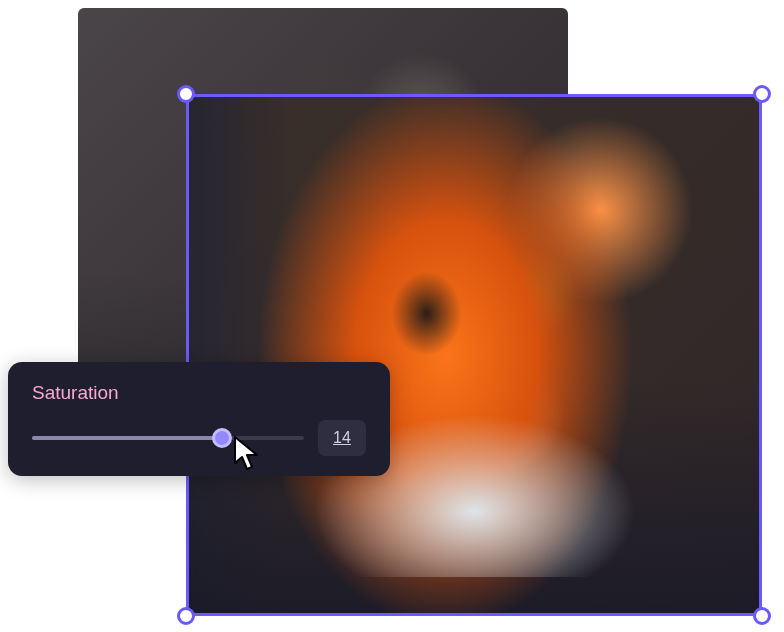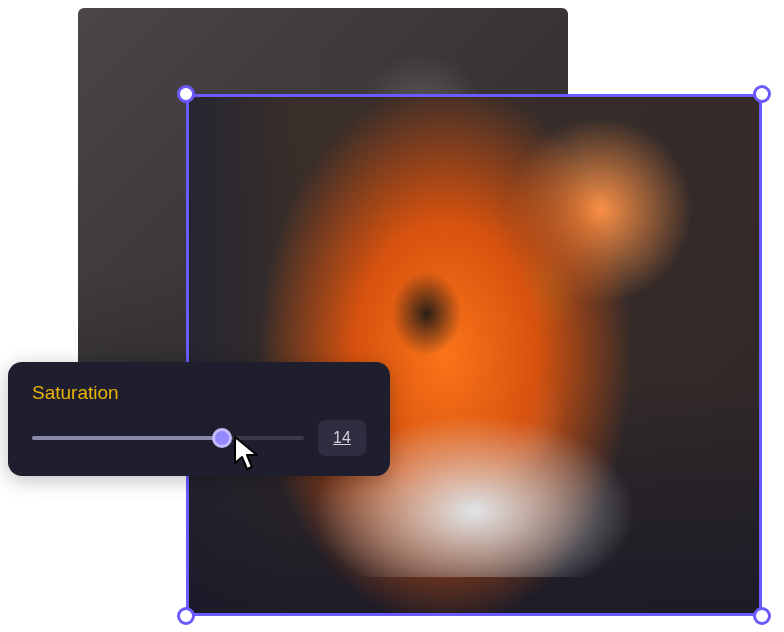--- a/index.html
+++ b/index.html
@@ -101,21 +101,21 @@
       background: #1e1e2e;
       border-radius: 14px;
       padding: 22px 24px;
       z-index: 10;
       display: flex;
       flex-direction: column;
       justify-content: center;
       box-shadow: 0 4px 20px rgba(0,0,0,0.25);
     }
     .slider-label {
-      color: #eab308;
+      color: #f9a8d4;
       font-size: 19px;
       font-weight: 500;
       margin-bottom: 16px;
     }
     .slider-row {
       display: flex;
       align-items: center;
       gap: 14px;
     }
     .slider-track-wrap {

